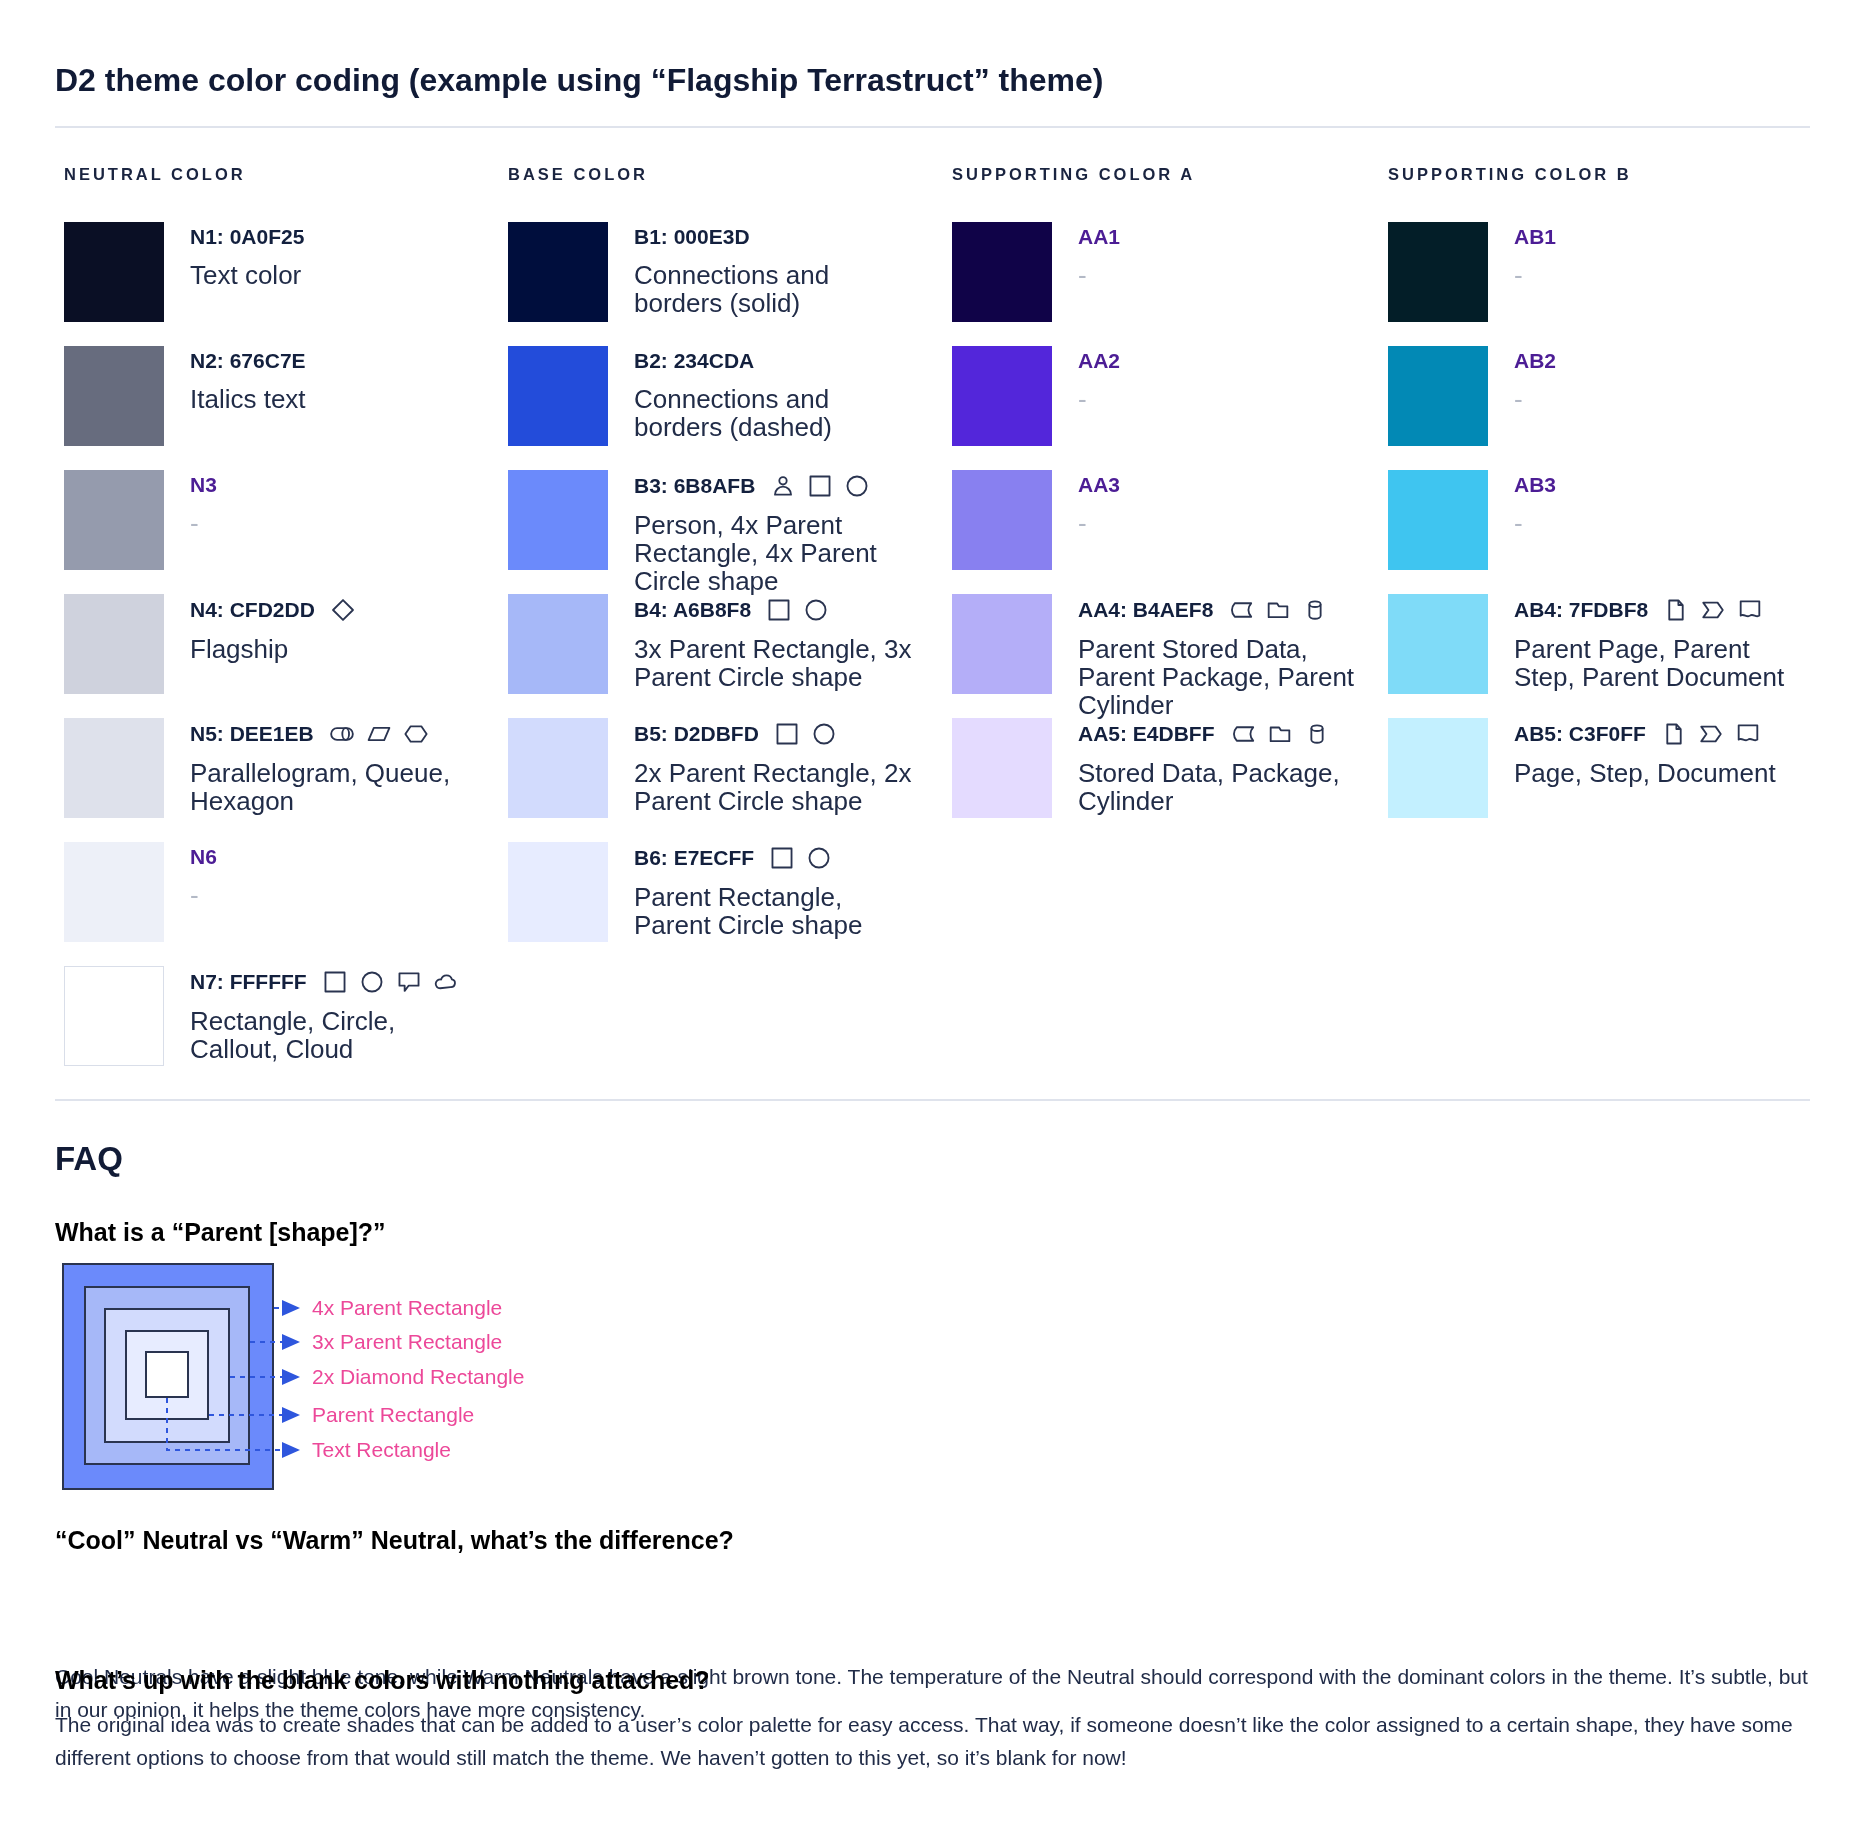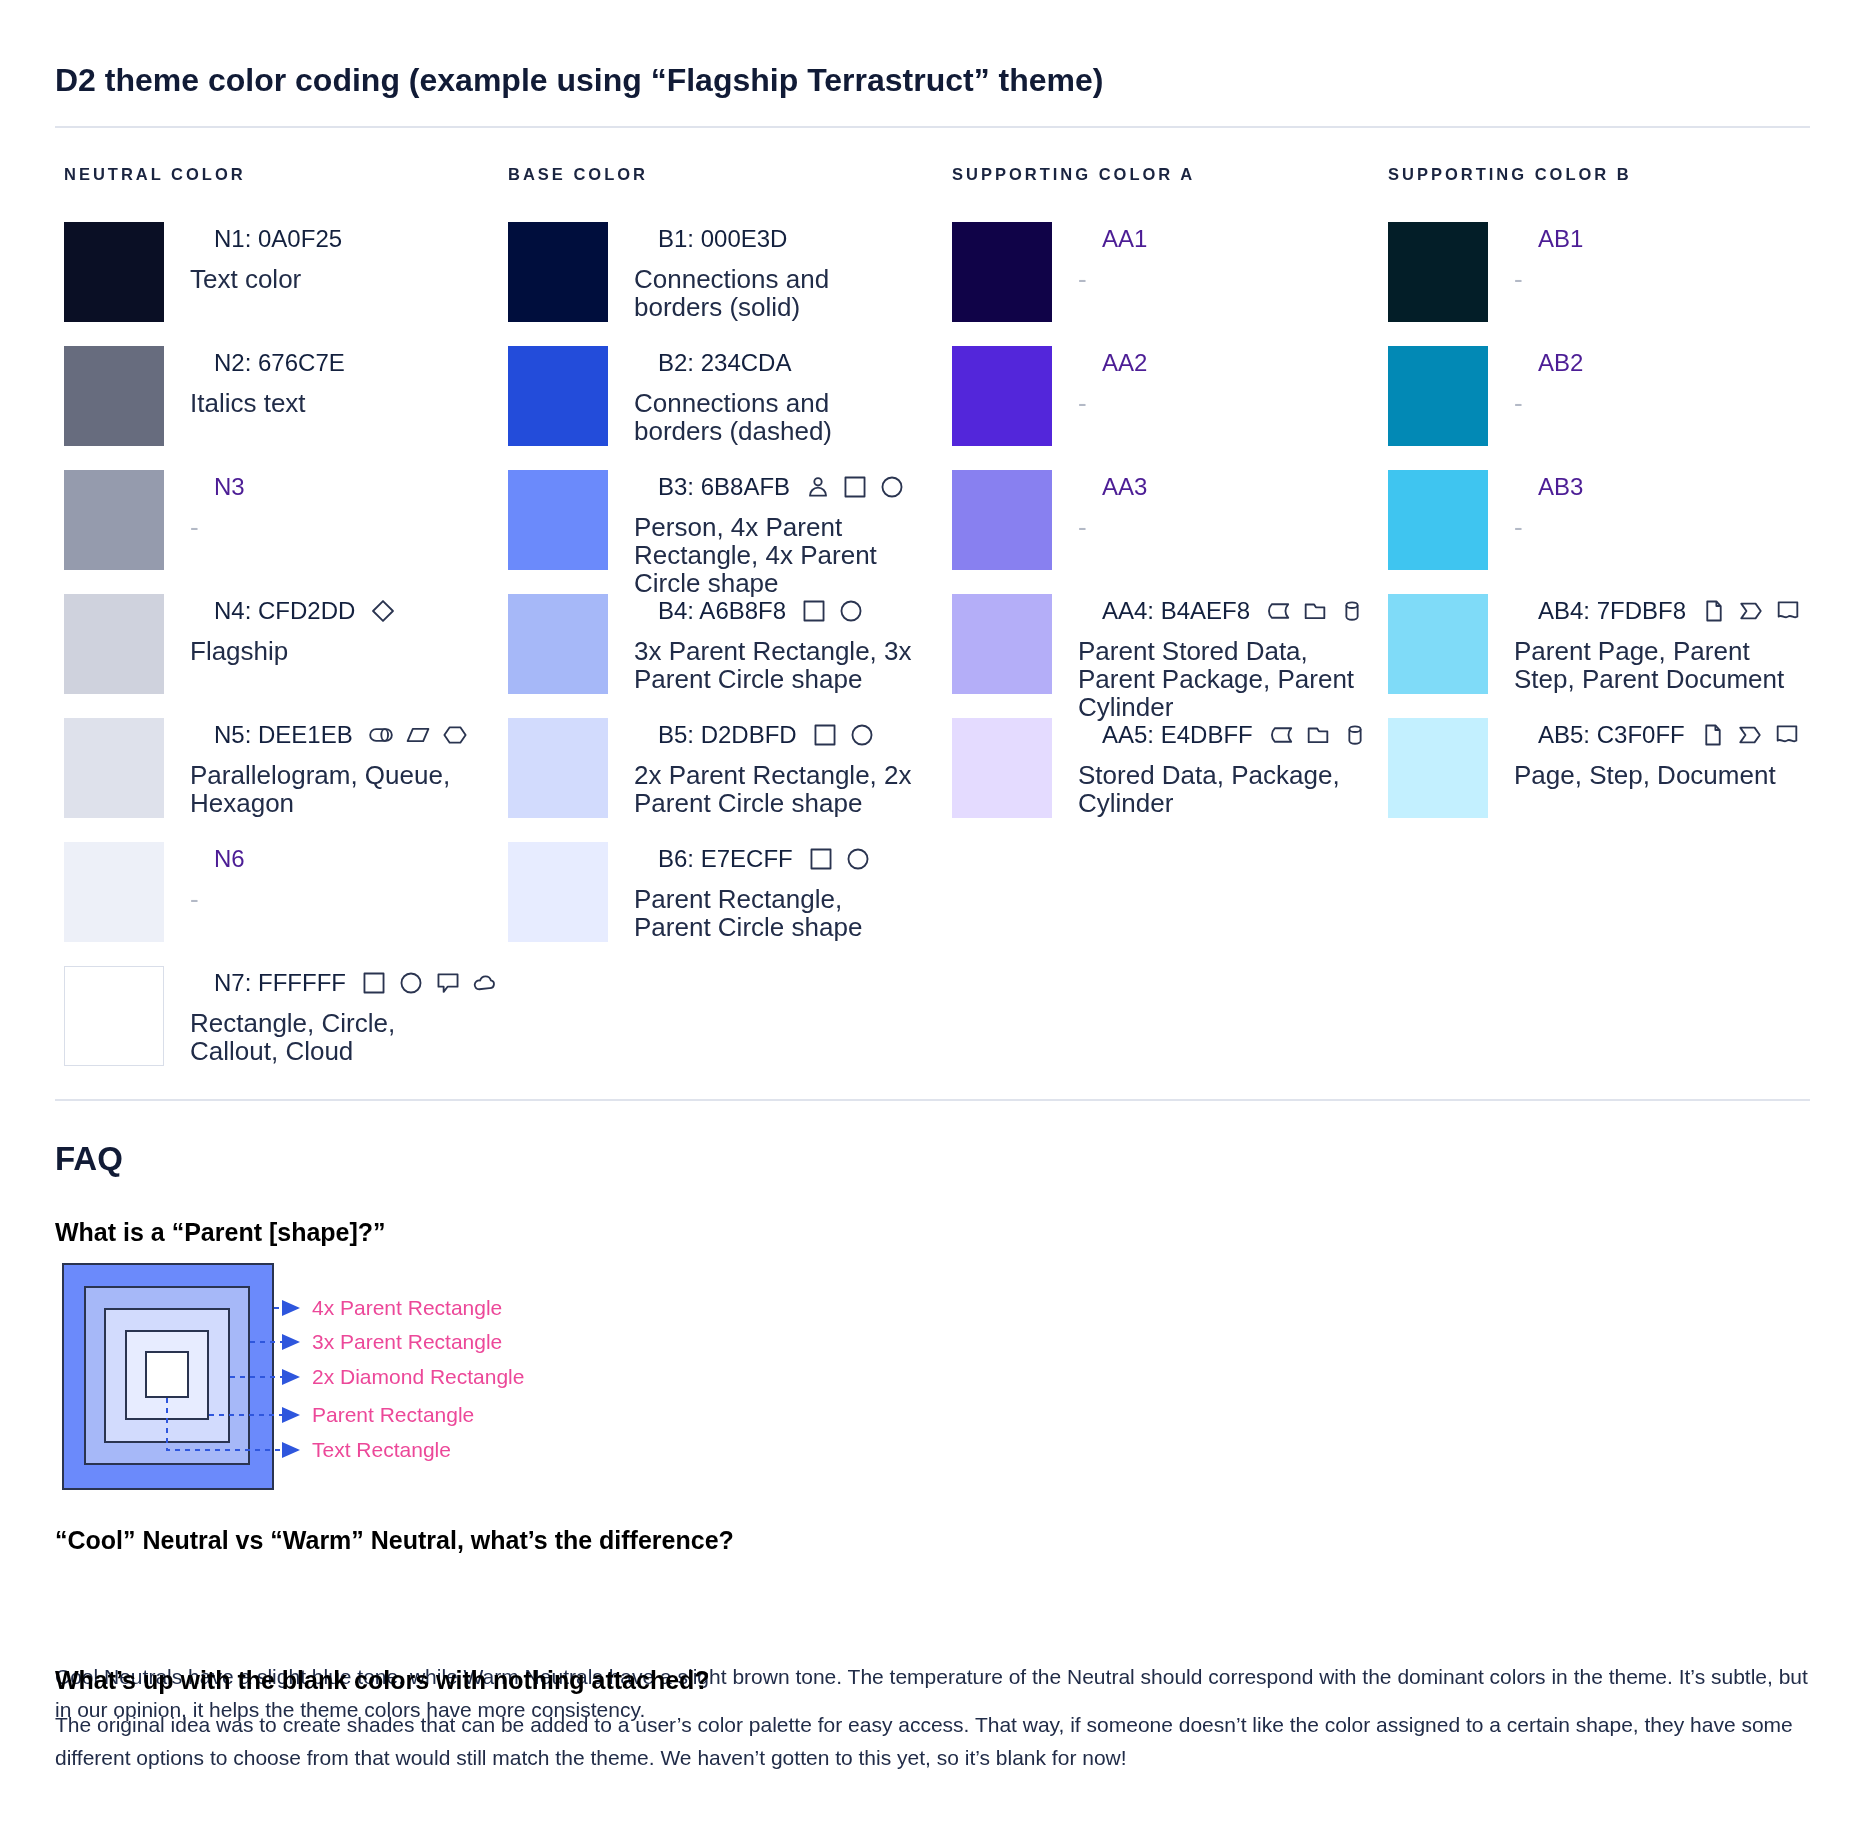--- a/index.html
+++ b/index.html
@@ -16,21 +16,21 @@
   
   #palette-cols { position:absolute; left:64px; top:160px; width:1770px; height:935px; }
   .col { position:absolute; top:0; width:440px; }
   .col-header { position:absolute; top:5px; font-size:16.5px; font-weight:700; letter-spacing:3px; color:#1A2440; white-space:nowrap; }
   .rows { position:absolute; top:62px; left:0; width:440px; }
   .row { position:relative; height:124px; }
   .swatch { position:absolute; left:0; top:0; width:100px; height:100px; }
   .swatch.bordered { border:1.5px solid #D9DEE9; }
   .info { position:absolute; left:126px; top:3px; width:300px; }
   .name-line { display:flex; align-items:center; gap:15px; }
-  .name { font-size:24px; font-weight:400; color:#13203E; white-space:nowrap;margin-left:24px; }
+  .name { font-size:21px; font-weight:700; color:#13203E; white-space:nowrap; }
   .row.muted .name { color:#4c1d95; }
   .desc { margin-top:12px; font-size:26px; line-height:28px; color:#212C48; width:287px; }
   .row.muted .desc { color:#B3B9C6; }
   .icons { display:flex; align-items:center; gap:11px; }
   .icon svg { width:26px; height:26px; display:block; fill:none; stroke:#2A3450; stroke-width:1.7; stroke-linejoin:round; }
 
   
   #faq-title { position:absolute; left:55px; top:1140px; font-size:33px; font-weight:700; color:#111B36; }
   .q { position:absolute; left:55px; font-size:25px; font-weight:700; color:#000000; }
   #q1 { top:1218px; }

